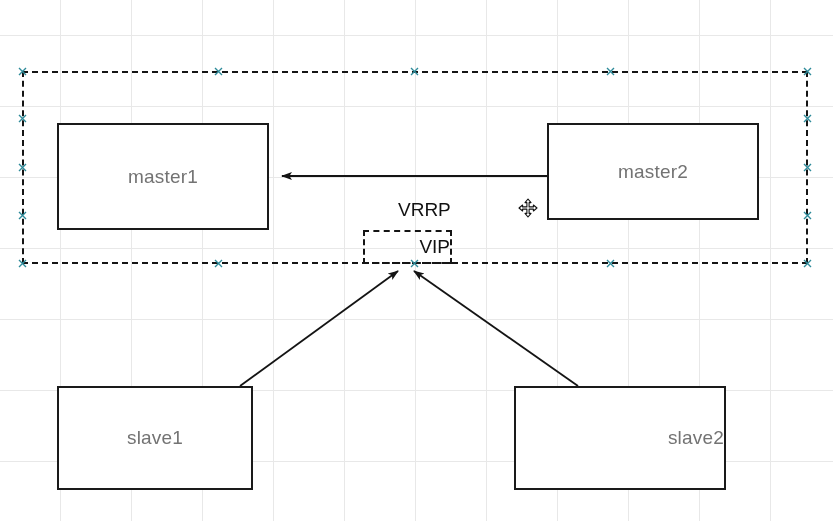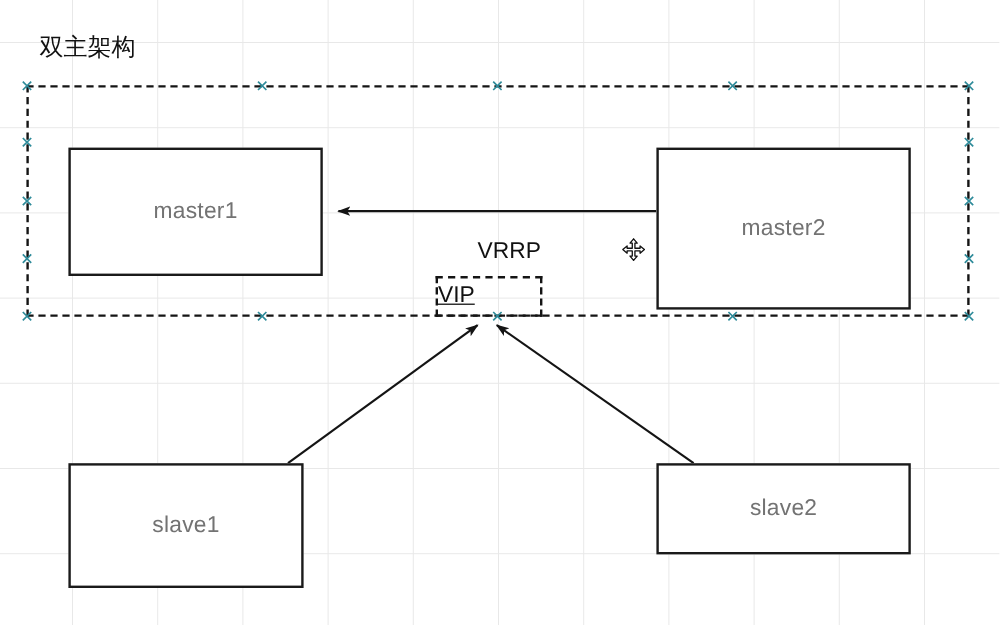--- a/index.html
+++ b/index.html
@@ -50,22 +50,21 @@
     box-sizing: border-box;
     background: transparent;
   }
   .vip-frame {
     position: absolute;
     border: 2px dashed #141414;
     box-sizing: border-box;
     background: transparent;
     display: flex;
     align-items: center;
-    justify-content: flex-start;
-    text-decoration: underline;
+    justify-content: flex-end;
   }
   .vip-label {
     font-size: 19px;
     color: #111111;
     white-space: nowrap;
   }
   .diagram-title {
     position: absolute;
     font-size: 20px;
     color: #111111;
@@ -113,33 +112,32 @@
 
     <g>
       <line x1="240" y1="386" x2="398" y2="271" stroke="#141414" stroke-width="1.8" marker-end="url(#arrowhead)"></line>
     </g>
 
     <g>
       <line x1="578" y1="386" x2="414" y2="271" stroke="#141414" stroke-width="1.8" marker-end="url(#arrowhead)"></line>
     </g>
   </svg>
 
-  <div class="diagram-title" id="diagram-title" style="left:33px; top:26px;">双主架构</div>
 
   <div id="nodes-host">
       <div class="node-box" style="left: 57px; top: 123px; width: 212px; height: 107px;">
         <span class="node-label">master1</span>
       </div>
-      <div class="node-box" style="left: 547px; top: 123px; width: 212px; height: 135px;">
+      <div class="node-box" style="left: 547px; top: 123px; width: 212px; height: 97px;">
         <span class="node-label">master2</span>
       </div>
       <div class="node-box" style="left: 57px; top: 386px; width: 196px; height: 104px;">
         <span class="node-label">slave1</span>
       </div>
-      <div class="node-box" style="left: 547px; top: 386px; width: 212px; height: 76px;">
+      <div class="node-box" style="left: 514px; top: 386px; width: 212px; height: 104px; justify-content: flex-end;">
         <span class="node-label">slave2</span>
       </div>
     </div>
 
   <div class="vip-frame" id="vip-frame" style="left: 363px; top: 230px; width: 89px; height: 34px;">
     <span class="vip-label">VIP</span>
   </div>
 
 
   <div class="edge-label" id="label-vrrp" style="left: 398px; top: 199px;">VRRP</div>

